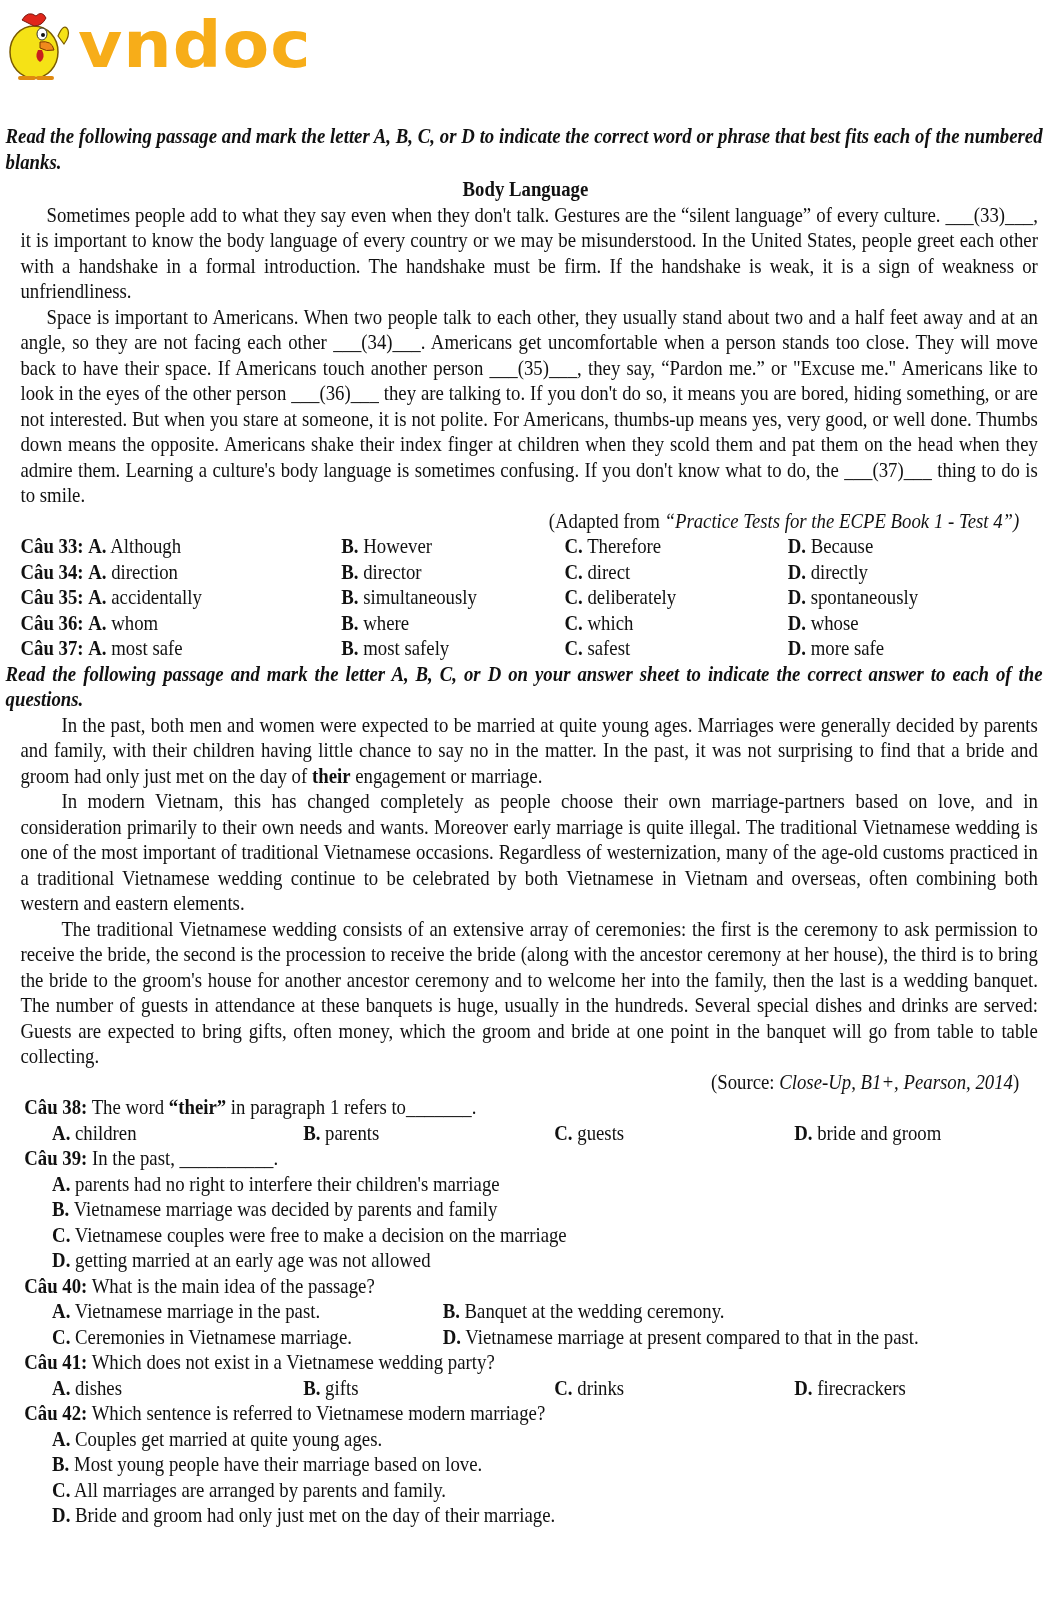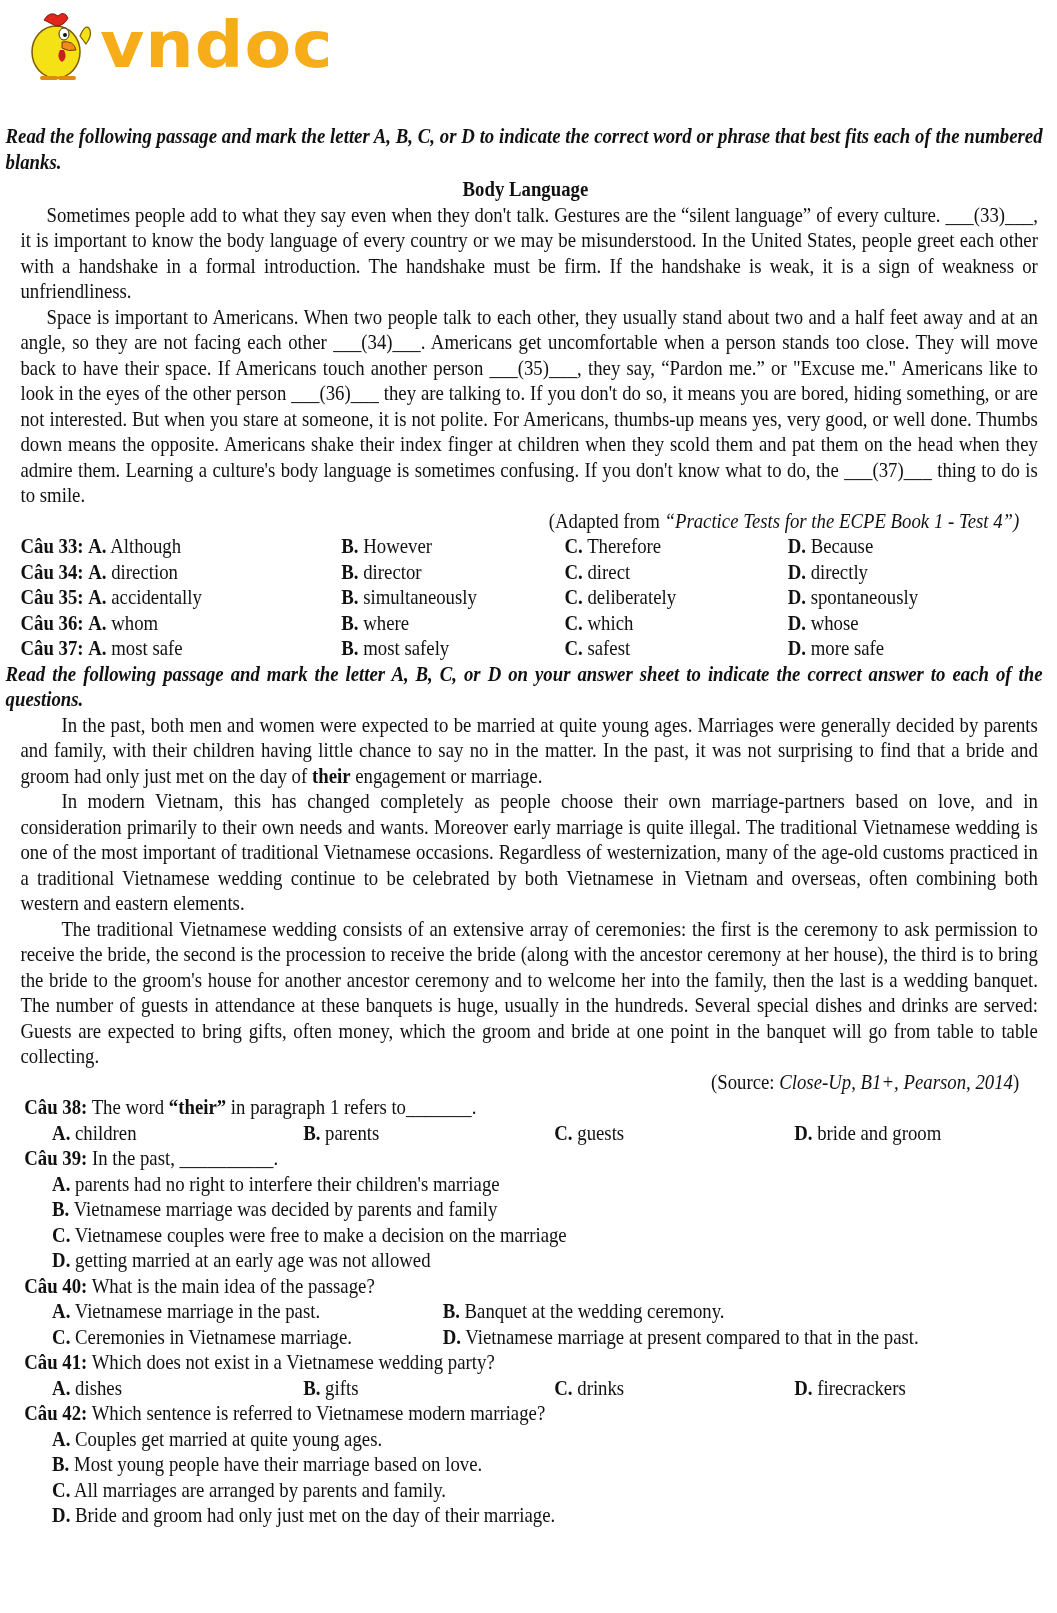--- a/index.html
+++ b/index.html
@@ -5,21 +5,21 @@
     html, body { margin: 0; padding: 0; background: #ffffff; }
     body {
       width: 1057px;
       height: 1613px;
       position: relative;
       overflow: hidden;
       font-family: "Liberation Serif", "DejaVu Serif", serif;
       color: #111111;
     }
     .logo {
-      position: absolute; left: 24px; top: 6px; height: 78px;
+      position: absolute; left: 2px; top: 6px; height: 78px;
       display: flex; align-items: center;
     }
     .logo-word {
       font-family: "DejaVu Sans", "Liberation Sans", sans-serif;
       font-weight: bold;
       font-size: 68px;
       color: #f7ad19;
       letter-spacing: 1px;
       margin-left: 6px;
       line-height: 1;

